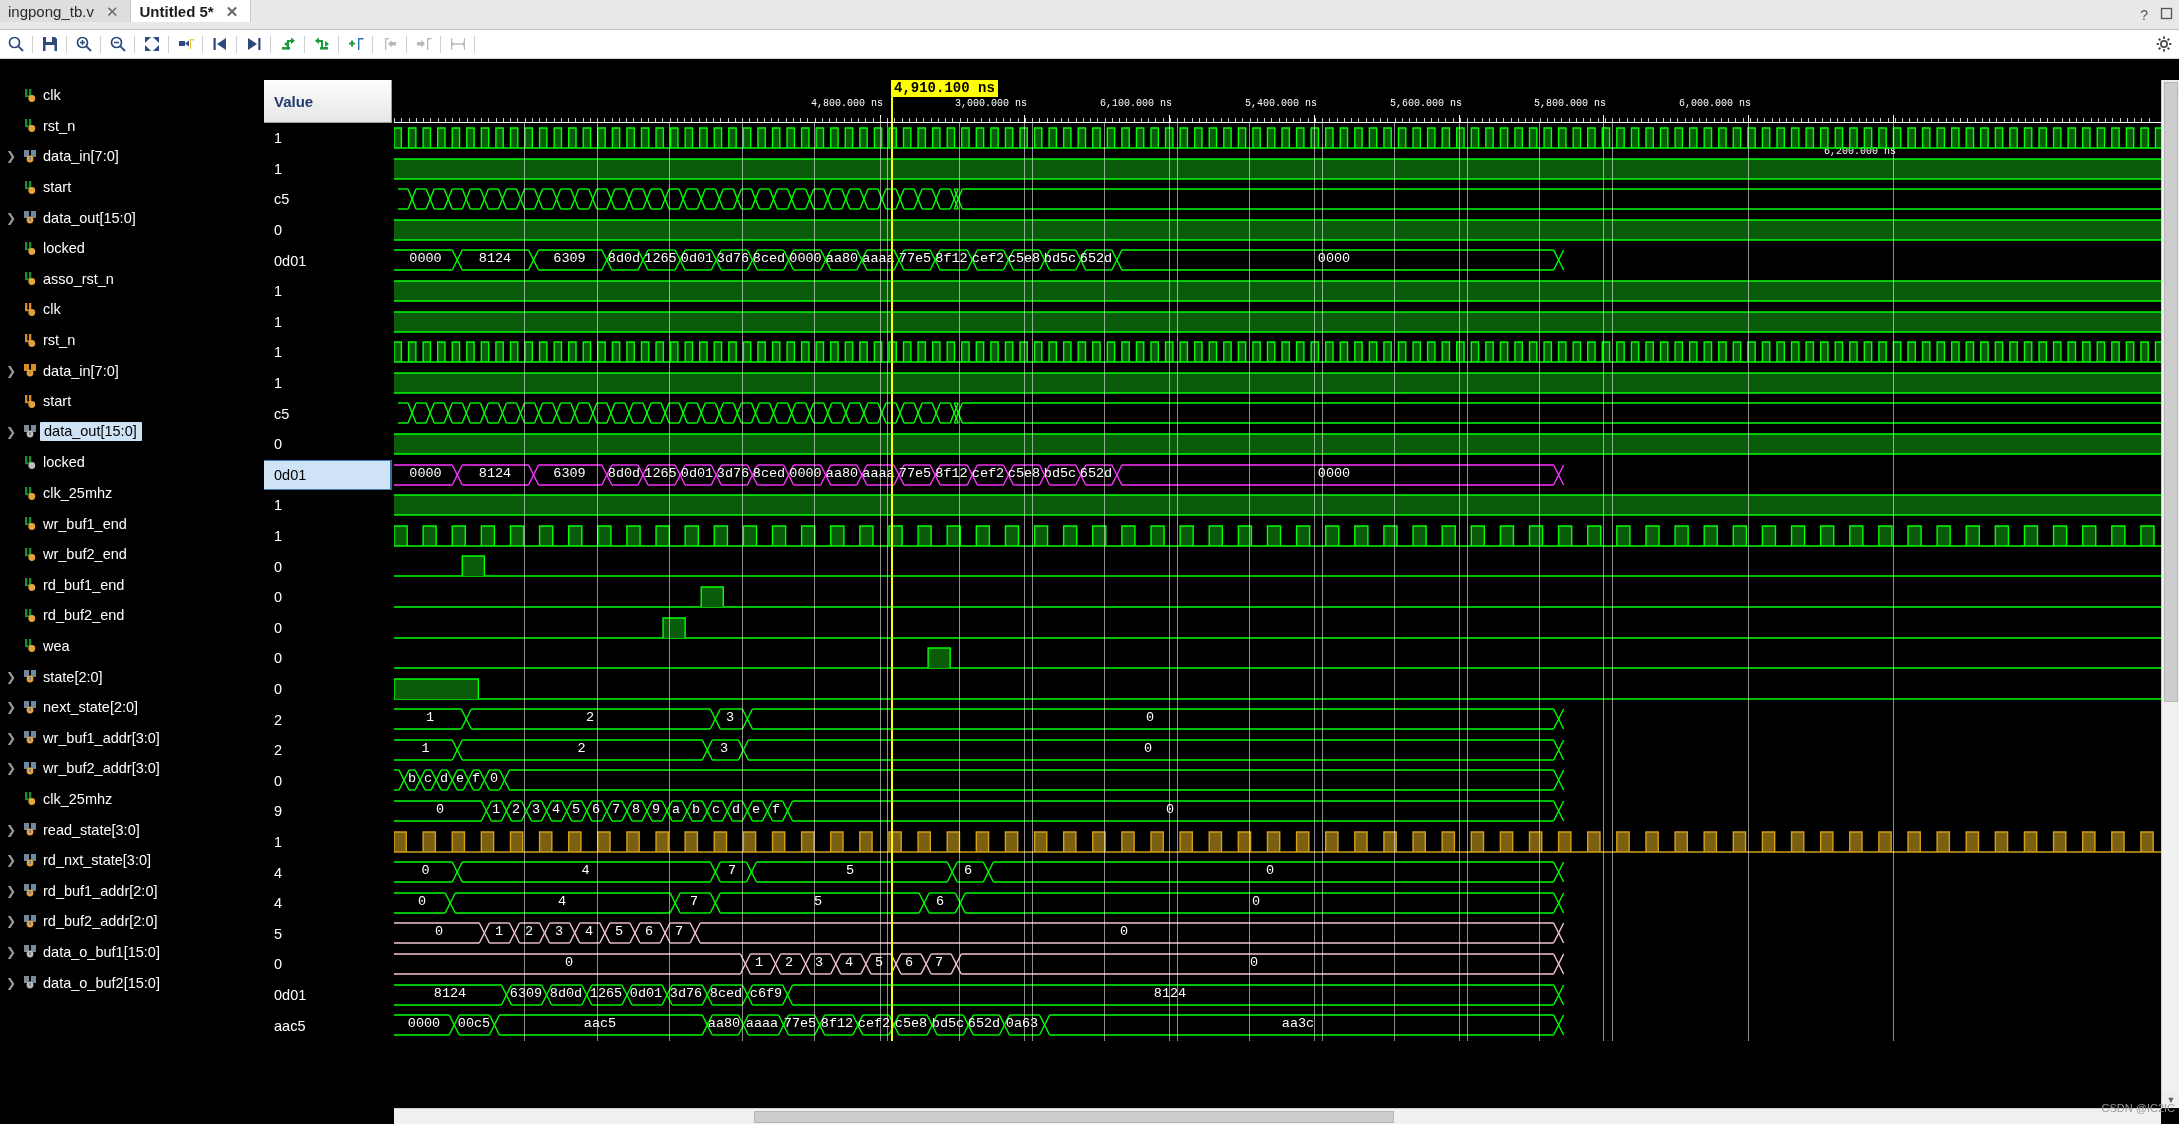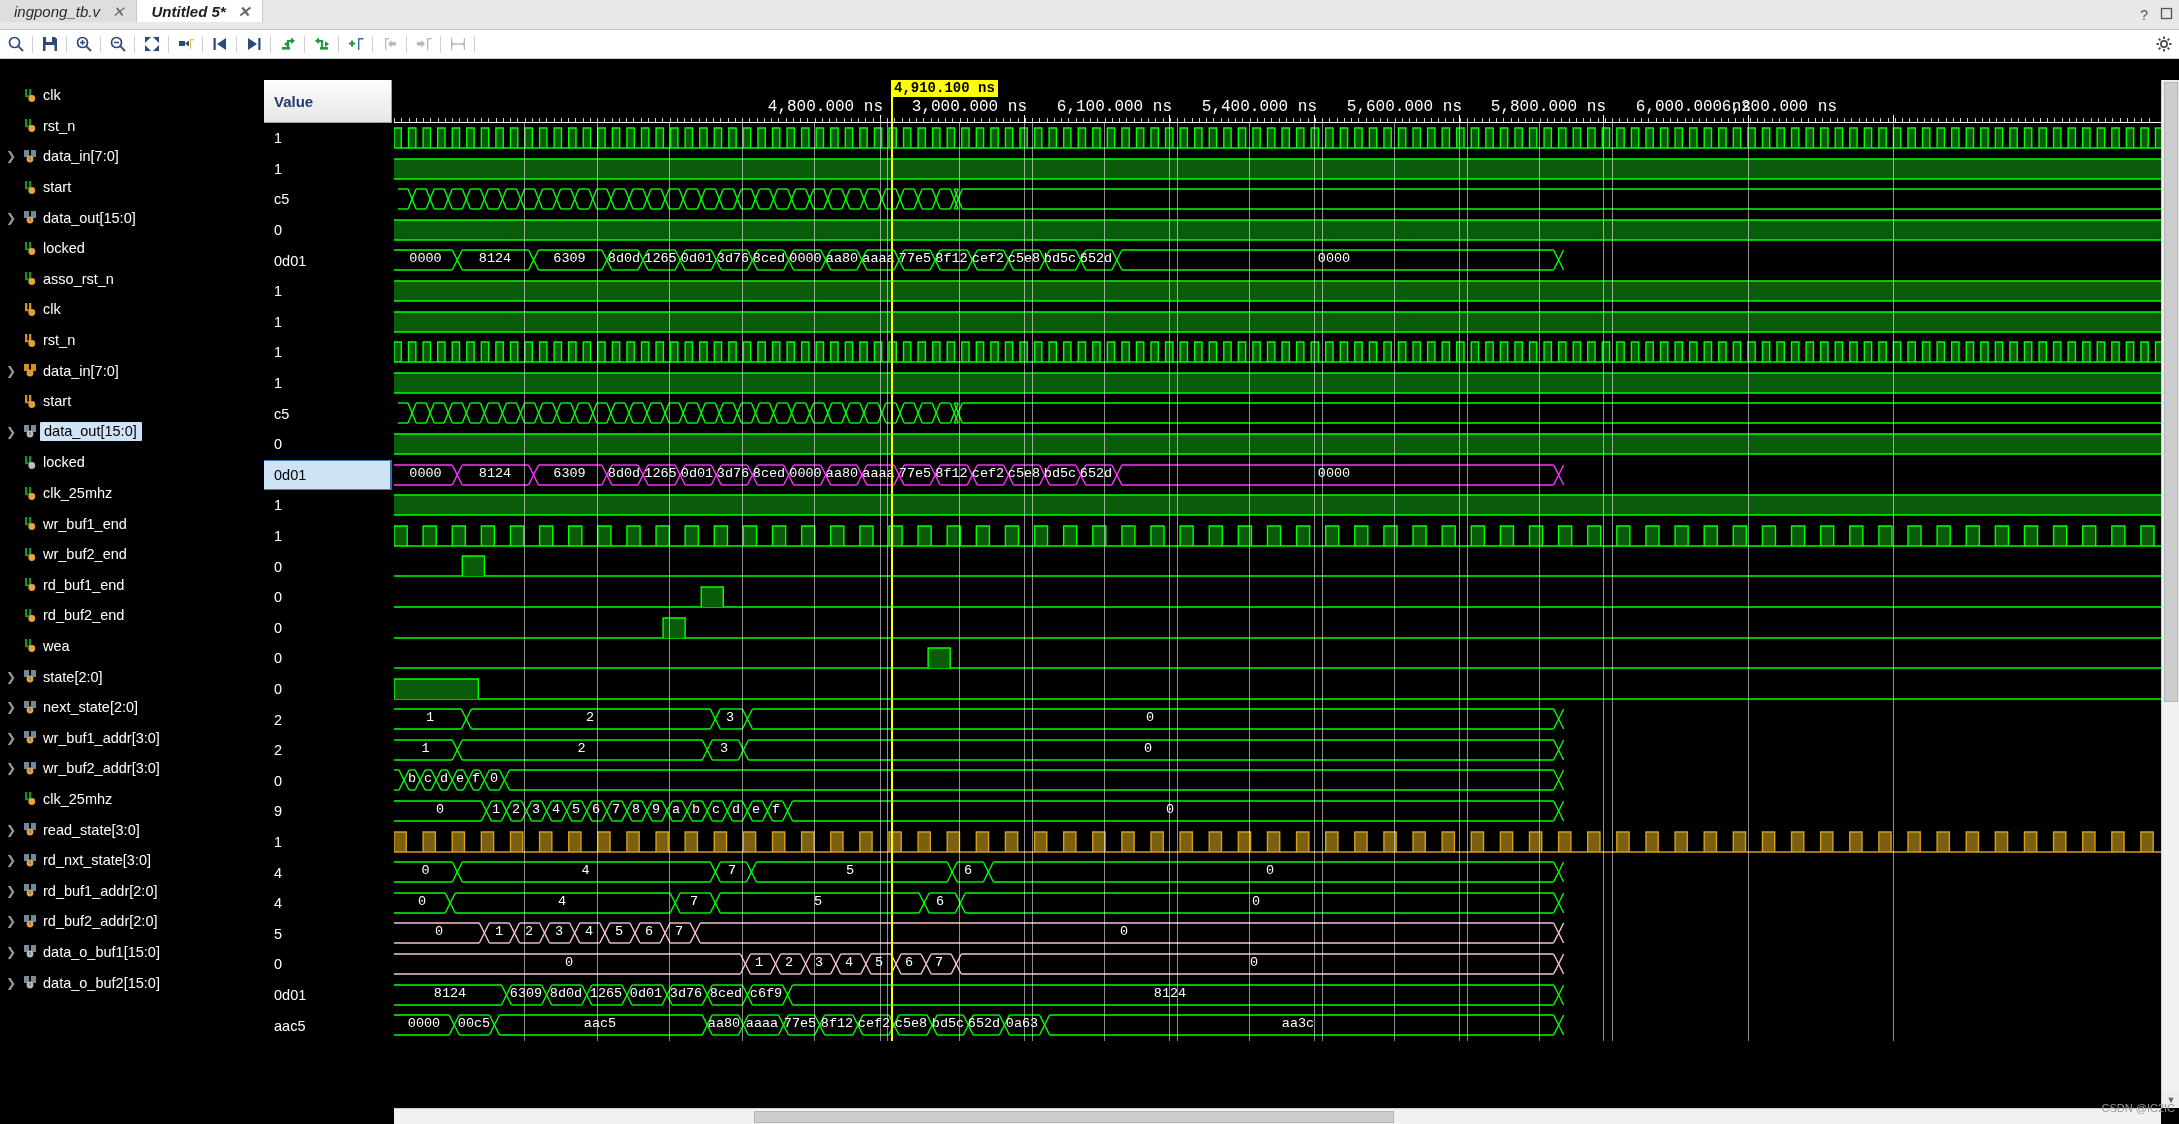--- a/index.html
+++ b/index.html
@@ -13,26 +13,25 @@
   #app { position: relative; width: 2179px; height: 1124px; background:#000; }
 
   
   .tabbar {
     position:absolute; left:0; top:0; width:2179px; height:30px;
     background:#e8e8e8; border-bottom:1px solid #c2c2c2;
     display:flex; align-items:stretch;
   }
   .tab {
     display:flex; align-items:center; gap:12px;
-    padding:0 12px 0 14px; height:22px;
+    padding:0 12px 0 8px; height:22px;
     font-size:15px; color:#1c1c1c;
     border-right:1px solid #c8c8c8;
     background:#dedede;
     position:relative;
-    font-style:italic;
   }
   .tab.inactive { color:#2b2b2b; }
   .tab.active { background:#ffffff; font-weight:bold; }
   .tab .tlabel { white-space:nowrap; }
   .tab .tclose {
     font-size:15px; color:#666; line-height:1; cursor:pointer;
     font-family:"Liberation Sans", sans-serif;
   }
   .tabbar .tabfill { flex:1; background:#e8e8e8; border-bottom:0; }
   .tabbar-right {
@@ -100,21 +99,21 @@
 
   
   .ruler { position:relative; height:43px; background:#000; border-bottom:1px solid #ffffff; }
   .ruler .cursorlabel {
     position:absolute; top:0px; height:17px; background:#ffff00; color:#000;
     font-family:"Liberation Mono", monospace; font-size:14px; font-weight:bold;
     padding:0 3px; white-space:nowrap; letter-spacing:0px;
   }
   .ruler .ticklabel {
     position:absolute; top:18px; color:#ffffff;
-    font-family:"Liberation Mono", monospace; font-size:16px;
+    font-family:"Liberation Mono", monospace; font-size:10px;
     transform:translateX(-100%); white-space:nowrap;
   }
   .ruler .tickmark { position:absolute; bottom:0; width:1px; height:7px; background:#ffffff; }
   .ruler .tickmark.minor { height:4px; background:#cccccc; }
 
   
   .wavebody { position:relative; }
   .gridline { position:absolute; top:0; bottom:0; width:1px; background:#ffffff; opacity:0.55; }
   .cursorline { position:absolute; top:0; bottom:0; width:2px; background:#ffff00; z-index:40; }
   .wrow { position:relative; height:30.6px; }
@@ -784,21 +783,21 @@
         <div class="ticklabel" style="left: 778px;">6,100.000 ns</div>
         <div class="tickmark" style="left: 775px;"></div>
         <div class="ticklabel" style="left: 923px;">5,400.000 ns</div>
         <div class="tickmark" style="left: 920px;"></div>
         <div class="ticklabel" style="left: 1068px;">5,600.000 ns</div>
         <div class="tickmark" style="left: 1065px;"></div>
         <div class="ticklabel" style="left: 1212px;">5,800.000 ns</div>
         <div class="tickmark" style="left: 1209px;"></div>
         <div class="ticklabel" style="left: 1357px;">6,000.000 ns</div>
         <div class="tickmark" style="left: 1354px;"></div>
-        <div class="ticklabel" style="left: 1443px;">6,200.000 ns</div>
+        <div class="ticklabel" style="left: 1502px; margin-top: 48px;">6,200.000 ns</div>
         <div class="tickmark" style="left: 1499px;"></div>
         <div class="tickmark minor" style="left: 0px;"></div>
         <div class="tickmark minor" style="left: 7px;"></div>
         <div class="tickmark minor" style="left: 15px;"></div>
         <div class="tickmark minor" style="left: 22px;"></div>
         <div class="tickmark minor" style="left: 29px;"></div>
         <div class="tickmark minor" style="left: 36px;"></div>
         <div class="tickmark minor" style="left: 44px;"></div>
         <div class="tickmark minor" style="left: 51px;"></div>
         <div class="tickmark minor" style="left: 58px;"></div>

